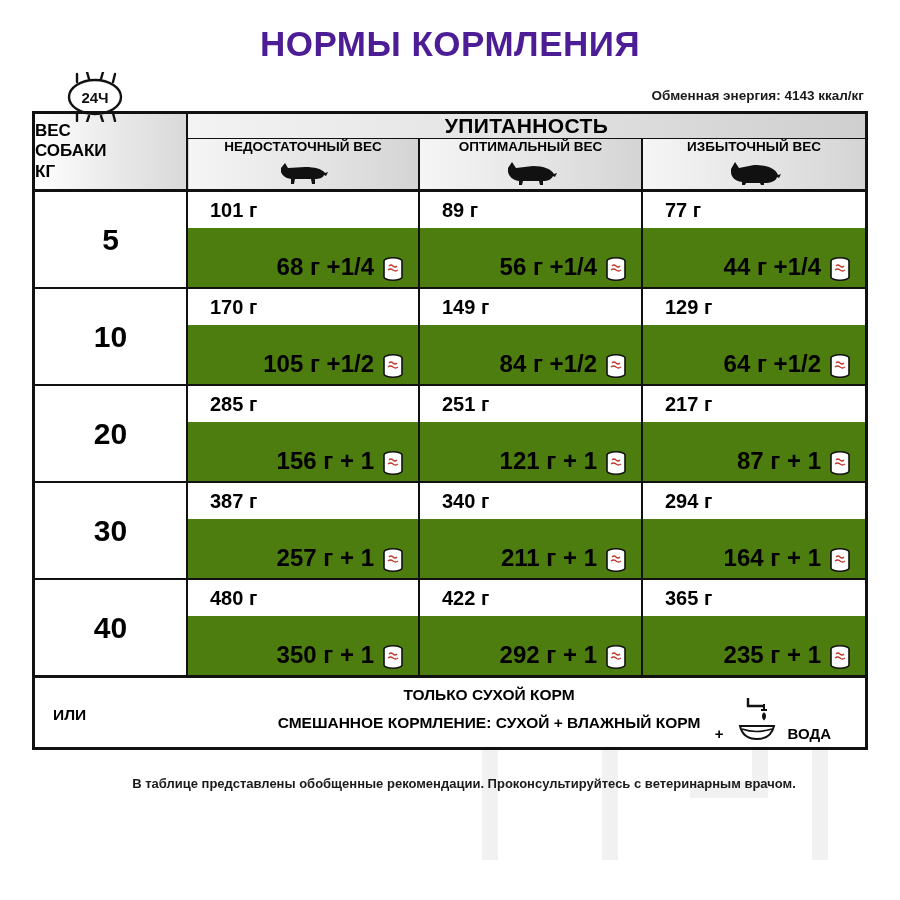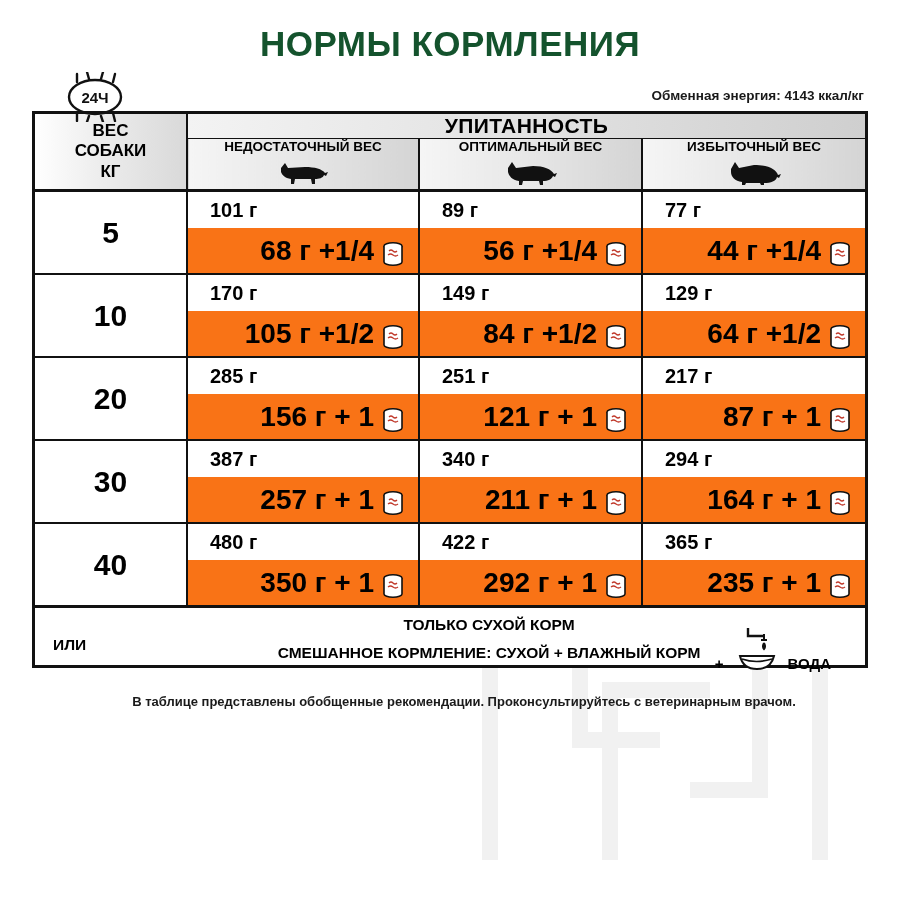--- a/index.html
+++ b/index.html
@@ -21,21 +21,21 @@
     pointer-events:none;
     z-index:0;
   }
   .watermark svg{width:100%;height:100%;}
 
   .page{position:relative;z-index:2;}
 
   
   .title{
     text-align:center;
-    color:#14532d;
+    color:#4c1d95;
     font-size:35px;
     font-weight:bold;
     letter-spacing:.5px;
     padding-top:24px;
   }
 
   
   .energy{
     text-align:right;
     font-size:13.5px;
@@ -69,21 +69,20 @@
   table.feed{
     border-collapse:collapse;
     width:100%;
     table-layout:fixed;
   }
   table.feed td,table.feed th{padding:0;margin:0;}
 
   .hdr-weight{
     width:152px;
     background:linear-gradient(to right,#ffffff 0%,#ececec 45%,#d9d9d9 100%);
-    text-align:center;
     vertical-align:middle;
     font-size:17px;
     font-weight:bold;
     line-height:1.18;
     border-right:2px solid #111;
     border-bottom:3px solid #111;
     padding:10px 0 10px 0;
   }
   .hdr-fat{
     background:linear-gradient(to right,#f3f3f3 0%,#e2e2e2 50%,#cfcfcf 100%);
@@ -123,24 +122,24 @@
     vertical-align:top;
     position:relative;
   }
   .dryline{
     font-size:20px;
     font-weight:bold;
     padding:7px 0 6px 22px;
     background:#fff;
   }
   .mixline{
-    font-size:28px;
-    font-weight:bold;
-    background:#f97316;
-    padding:7px 0 6px 0;
+    font-size:24px;
+    font-weight:bold;
+    background:#4d7c0f;
+    padding:25px 0 6px 0;
     text-align:right;
     padding-right:14px;
     white-space:nowrap;
   }
   .mixline .can{vertical-align:-6px;margin-left:8px;}
   tr.lastrow .wcell,tr.lastrow .vcell{border-bottom:3px solid #111;}
 
   
   .footer{
     position:relative;
@@ -151,21 +150,21 @@
   .only-dry{
     font-size:15.5px;font-weight:bold;
     padding:8px 0 4px 78px;
   }
   .ili{
     position:absolute;left:18px;top:28px;
     font-size:15.5px;font-weight:bold;
   }
   .mixed{
     font-size:15.5px;font-weight:bold;
-    padding:6px 0 3px 78px;
+    padding:6px 0 15px 78px;
   }
   .canline{
     background:#dcb7c2;
     font-size:13px;
     font-weight:bold;
     padding:5px 0 5px 85px;
     color:#222;
     border-bottom:3px solid #111;
   }
   .water{

